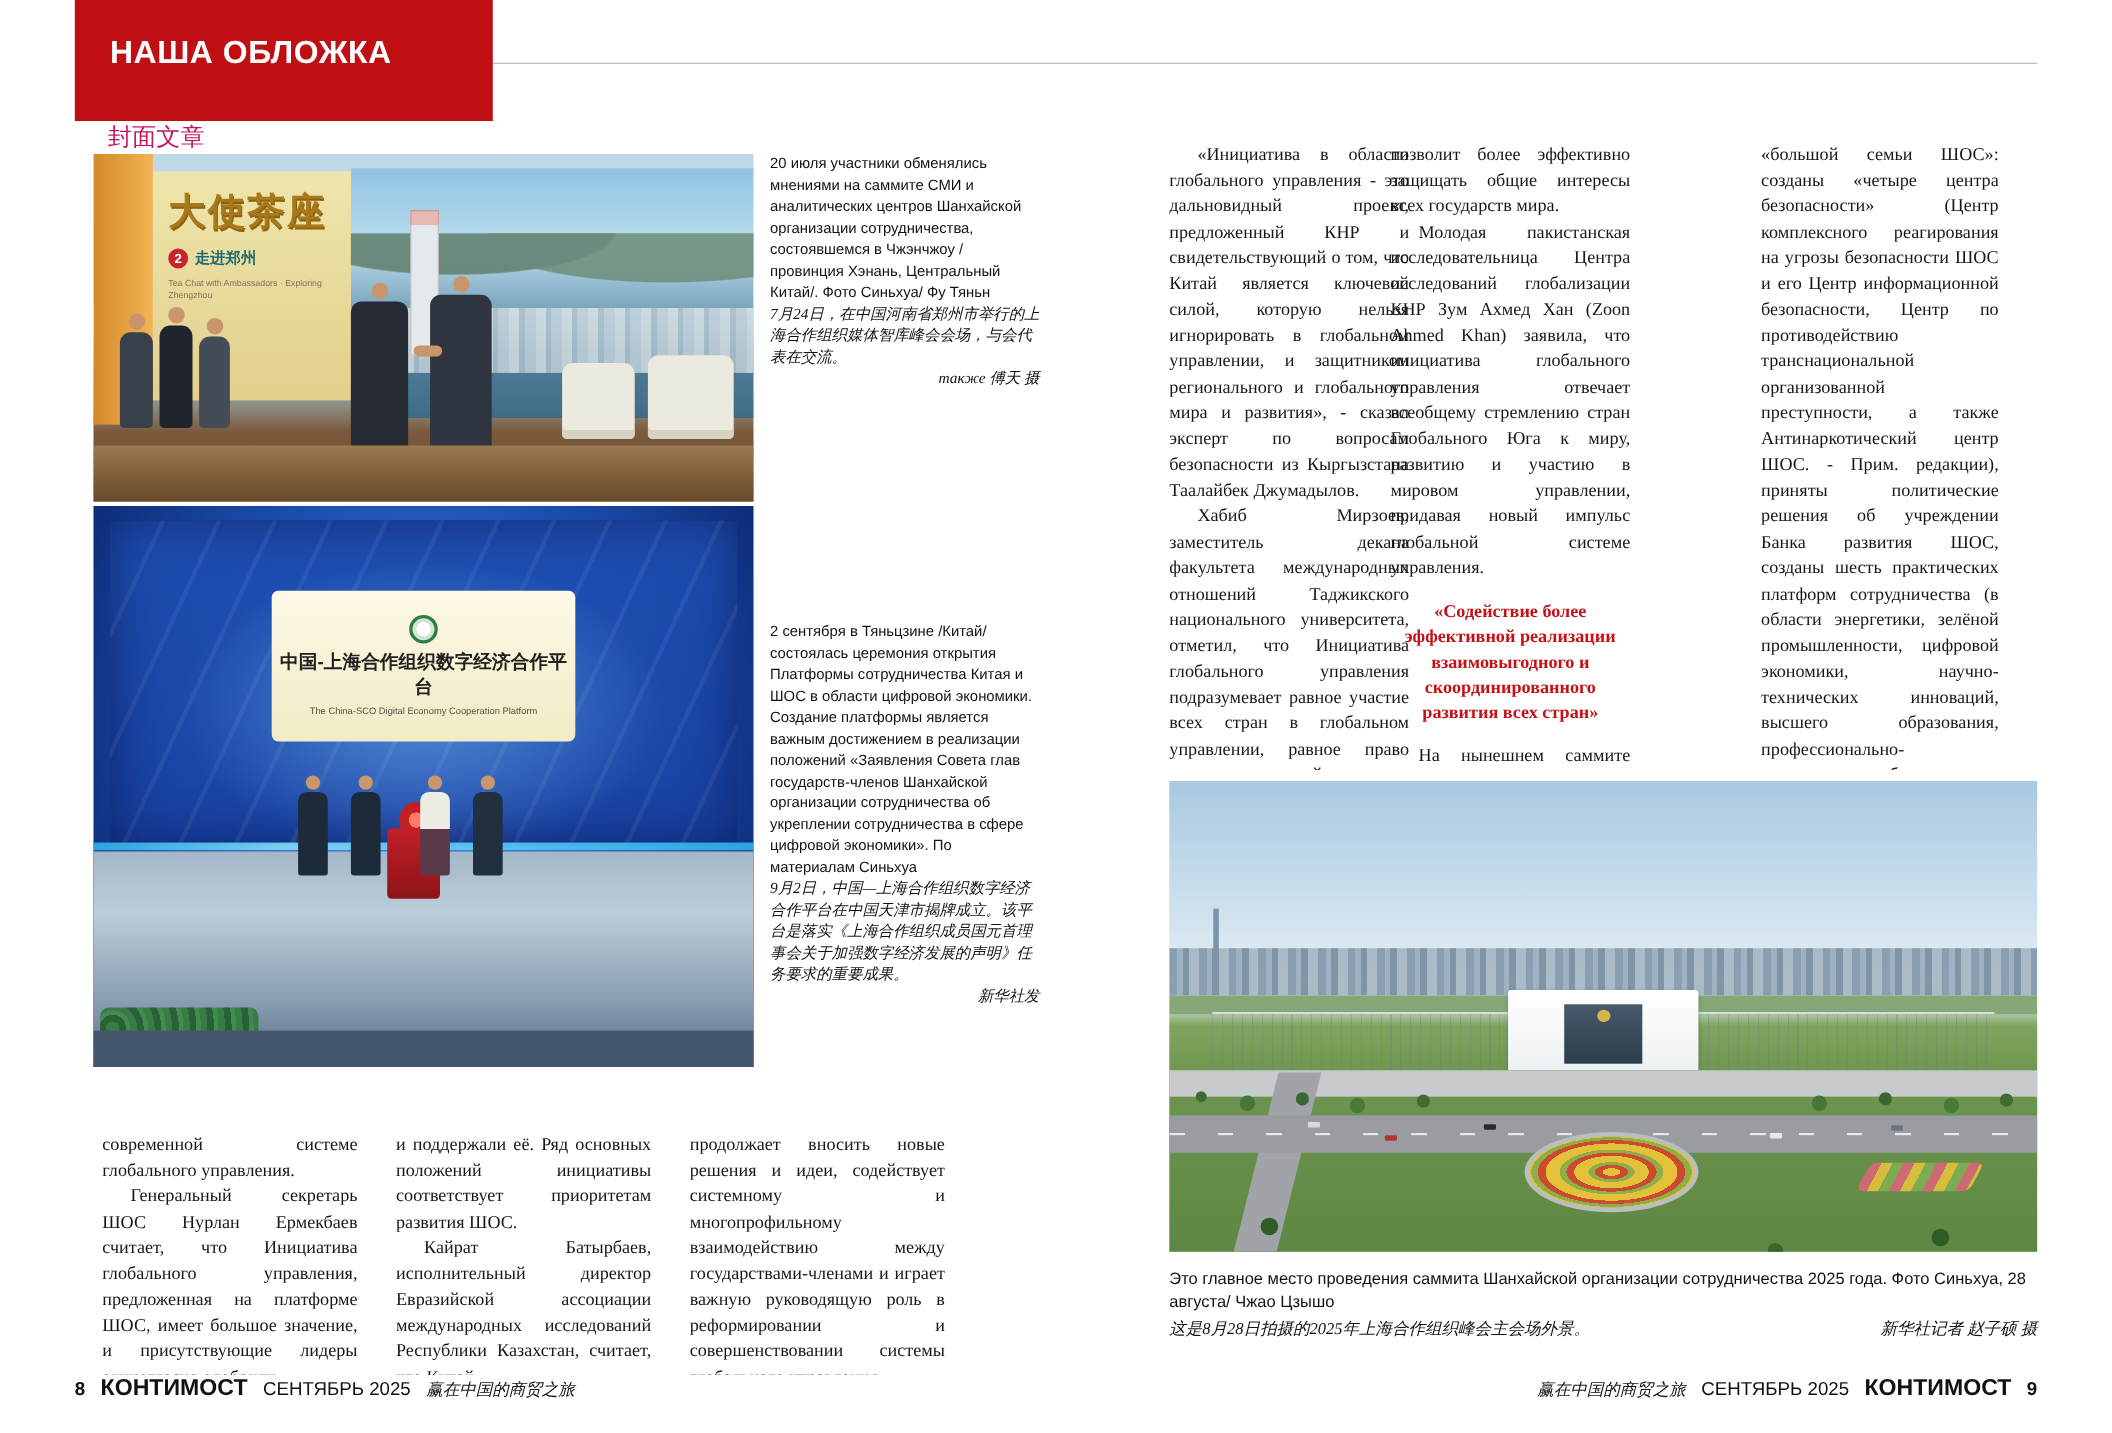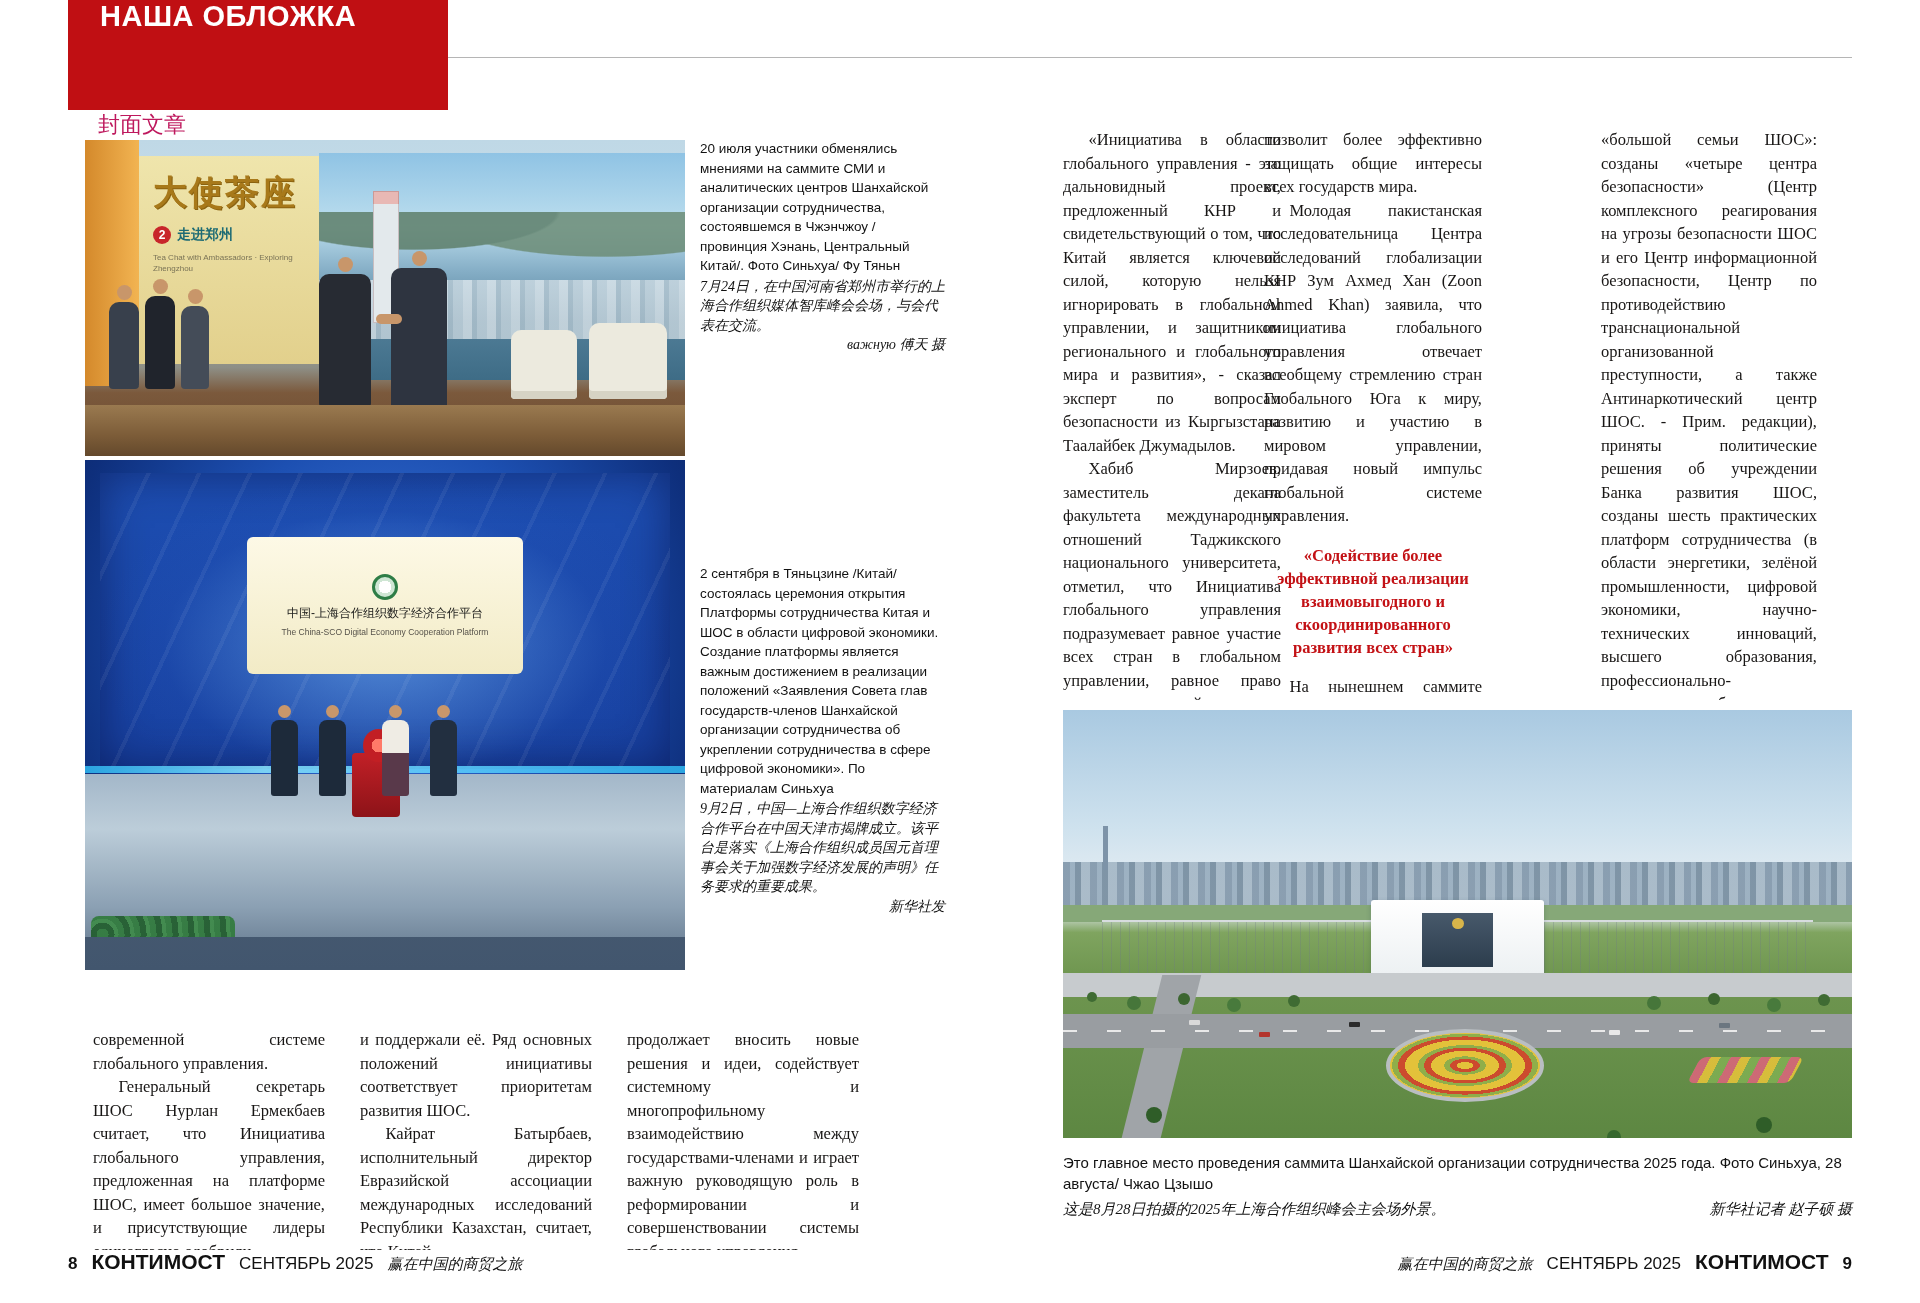--- a/index.html
+++ b/index.html
@@ -3,21 +3,21 @@
 <meta charset="utf-8">
 <style>
   html,body { margin:0; padding:0; background:#ffffff; }
   #page {
     position:relative; width:1920px; height:1303px; background:#fff;
     font-family:"Liberation Serif", serif; color:#1d1b1a; overflow:hidden;
   }
   
   .red-block {
     position:absolute; left:68px; top:0; width:380px; height:110px;
-    background:#c00f13; display:flex; align-items:flex-start;
+    background:#c00f13; display:flex; align-items:center;
     padding:0 16px 14px 32px; box-sizing:border-box;
   }
   .red-block .title {
     font-family:"Liberation Sans",sans-serif; font-weight:bold;
     font-size:29px; color:#fff; letter-spacing:.5px;
   }
   .top-rule { position:absolute; left:448px; top:57px; width:1404px; height:1px; background:#b5b5b5; }
   .subtitle {
     position:absolute; left:98px; top:110px;
     font-family:"Liberation Sans",sans-serif; font-size:22px; color:#be185d;
@@ -75,21 +75,21 @@
                linear-gradient(180deg,#1d4eb2,#173f9e);
     box-shadow:inset 0 0 46px rgba(0,0,40,.45); }
   .p2-screen:before { content:""; position:absolute; inset:0;
     background:repeating-linear-gradient(115deg, transparent 0 42px, rgba(255,255,255,.06) 42px 46px); }
   .p2-panel { position:absolute; left:27%; top:15%; width:46%; height:27%;
     background:linear-gradient(180deg,#fdf9e6,#f2ebc6); border-radius:6px;
     display:flex; flex-direction:column; align-items:center; justify-content:center;
     gap:5px; padding:6px; box-sizing:border-box; text-align:center; }
   .p2-emblem { width:20px; height:20px; border-radius:50%; border:3px solid #2e7d46;
     background:radial-gradient(circle,#ffffff 0 45%, #cfe6d4 46% 100%); }
-  .p2-zh { font-size:12px; font-weight:normal; color:#20201e; font-family:"Liberation Sans",sans-serif; }
+  .p2-zh { font-size:17px; font-weight:bold; color:#20201e; font-family:"Liberation Sans",sans-serif; }
   .p2-en { font-size:8.5px; color:#56524a; font-family:"Liberation Sans",sans-serif; }
   .p2-glow { position:absolute; left:0; top:60%; width:100%; height:7px; opacity:.85;
     background:linear-gradient(90deg,#2fb9f2,#8ae6ff 30%,#5fd2ff 60%,#2fb9f2); }
   .p2-floor { position:absolute; left:0; bottom:0; width:100%; height:38.5%;
     background:linear-gradient(180deg,#a3b7c9 0%,#bccdd9 28%,#8ba0b3 68%,#5b6f85 100%); }
   .p2-steps { position:absolute; left:0; bottom:0; width:100%; height:6.5%;
     background:linear-gradient(180deg,#46597076,#42566e); background-color:#42566e; }
   .p2-person { position:absolute; top:48%; width:27px; height:96px; }
   .p2-person .head { width:13px; height:13px; border-radius:50%; background:#c9976b; margin:0 auto; }
   .p2-person .body { width:100%; height:76px; margin-top:2px; border-radius:8px 8px 3px 3px; background:#1d2a3a; }
@@ -218,21 +218,21 @@
       </div>
     <div class="p1-hands"></div>
     <div class="p1-chair p1-ch1"></div>
     <div class="p1-chair p1-ch2"></div>
     <div class="p1-table"></div>
   </div>
 
   <div class="cap" id="cap1">
     <div class="ru">20 июля участники обменялись мнениями на саммите СМИ и аналитических центров Шанхайской организации сотрудничества, состоявшемся в Чжэнчжоу / провинция Хэнань, Центральный Китай/. Фото Синьхуа/ Фу Тяньн</div>
     <div class="zh">7月24日，在中国河南省郑州市举行的上海合作组织媒体智库峰会会场，与会代表在交流。</div>
-    <div class="credit">важную 傅天 摄</div>
+    <div class="credit">также 傅天 摄</div>
   </div>
 
   <div class="photo" id="photo2">
     <div class="p2-screen"></div>
     <div class="p2-panel">
       <div class="p2-emblem"></div>
       <div class="p2-zh">中国-上海合作组织数字经济合作平台</div>
       <div class="p2-en">The China-SCO Digital Economy Cooperation Platform</div>
     </div>
     <div class="p2-floor"></div>

